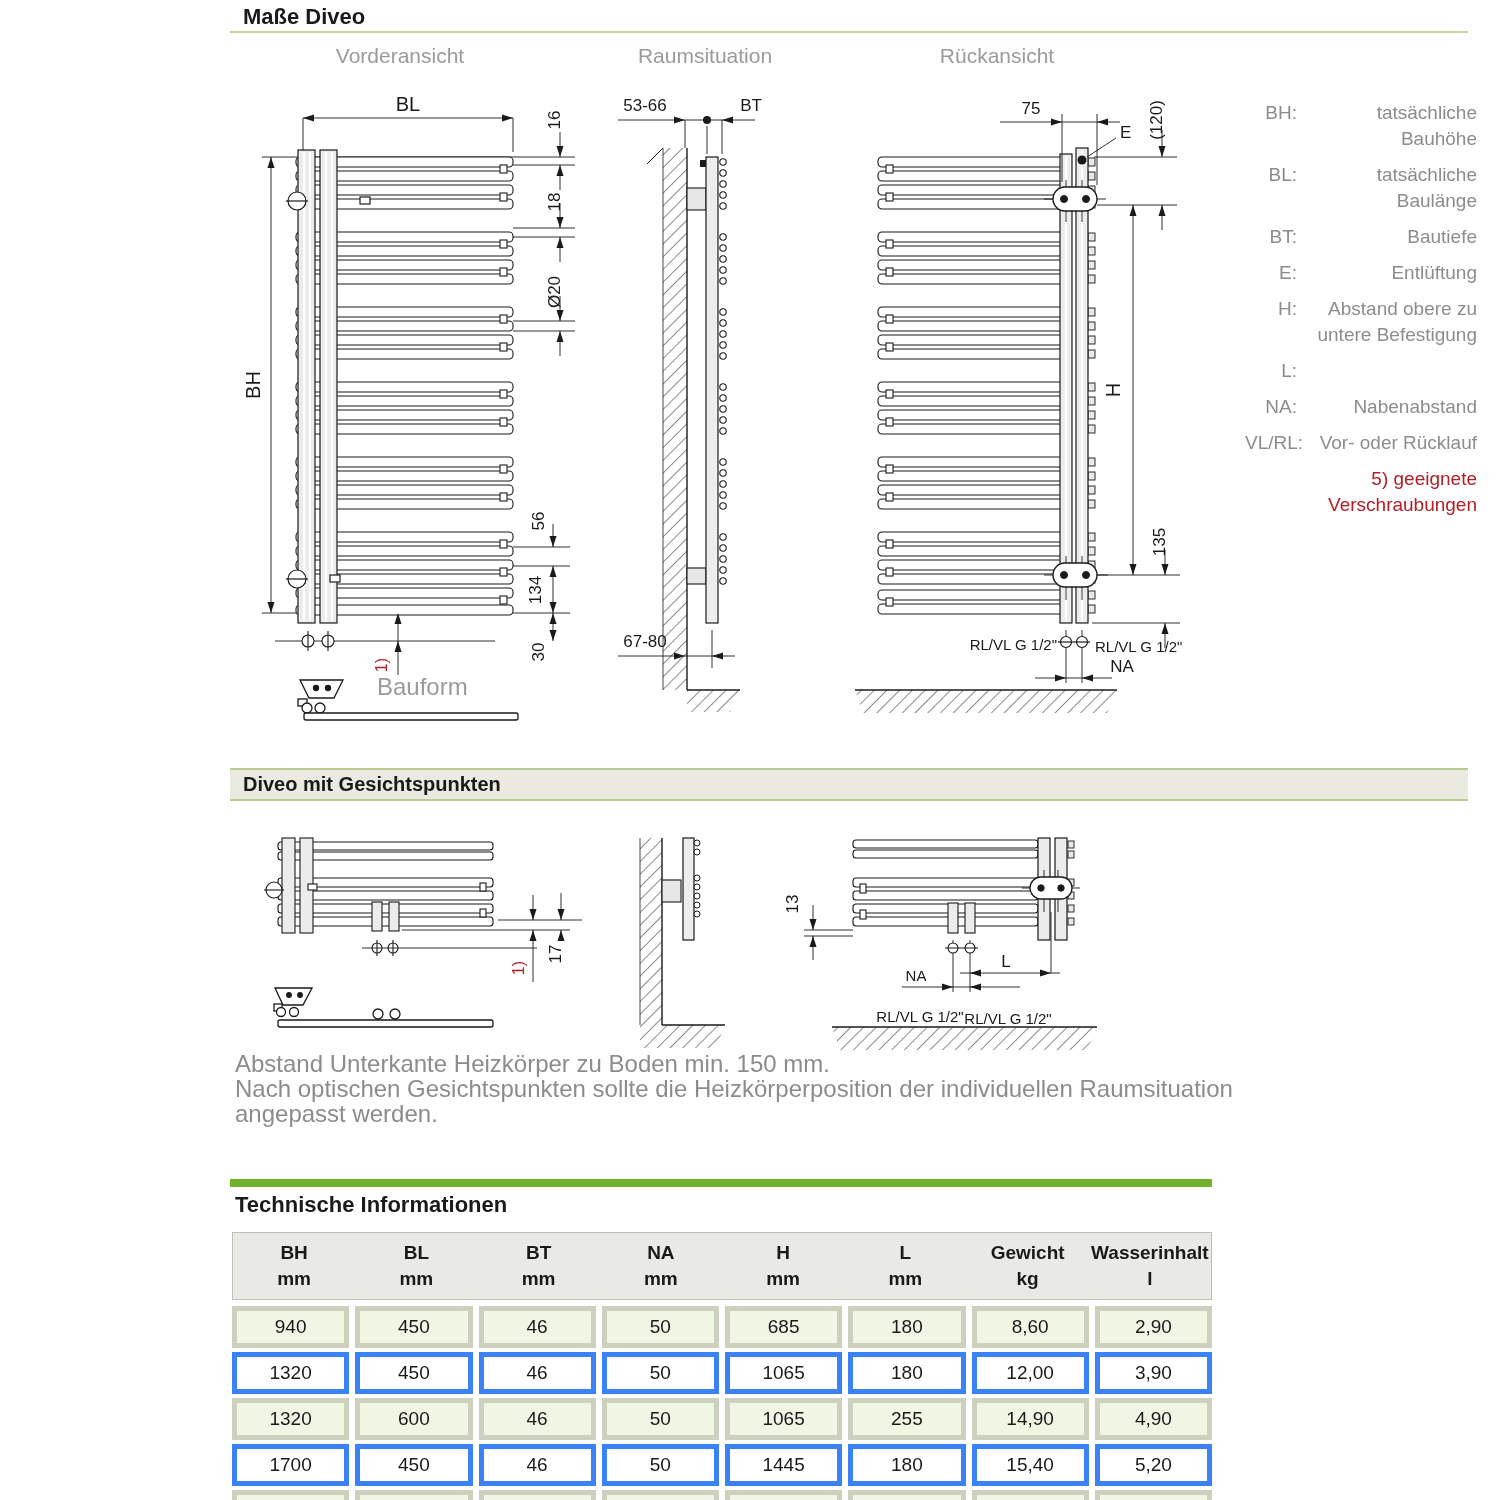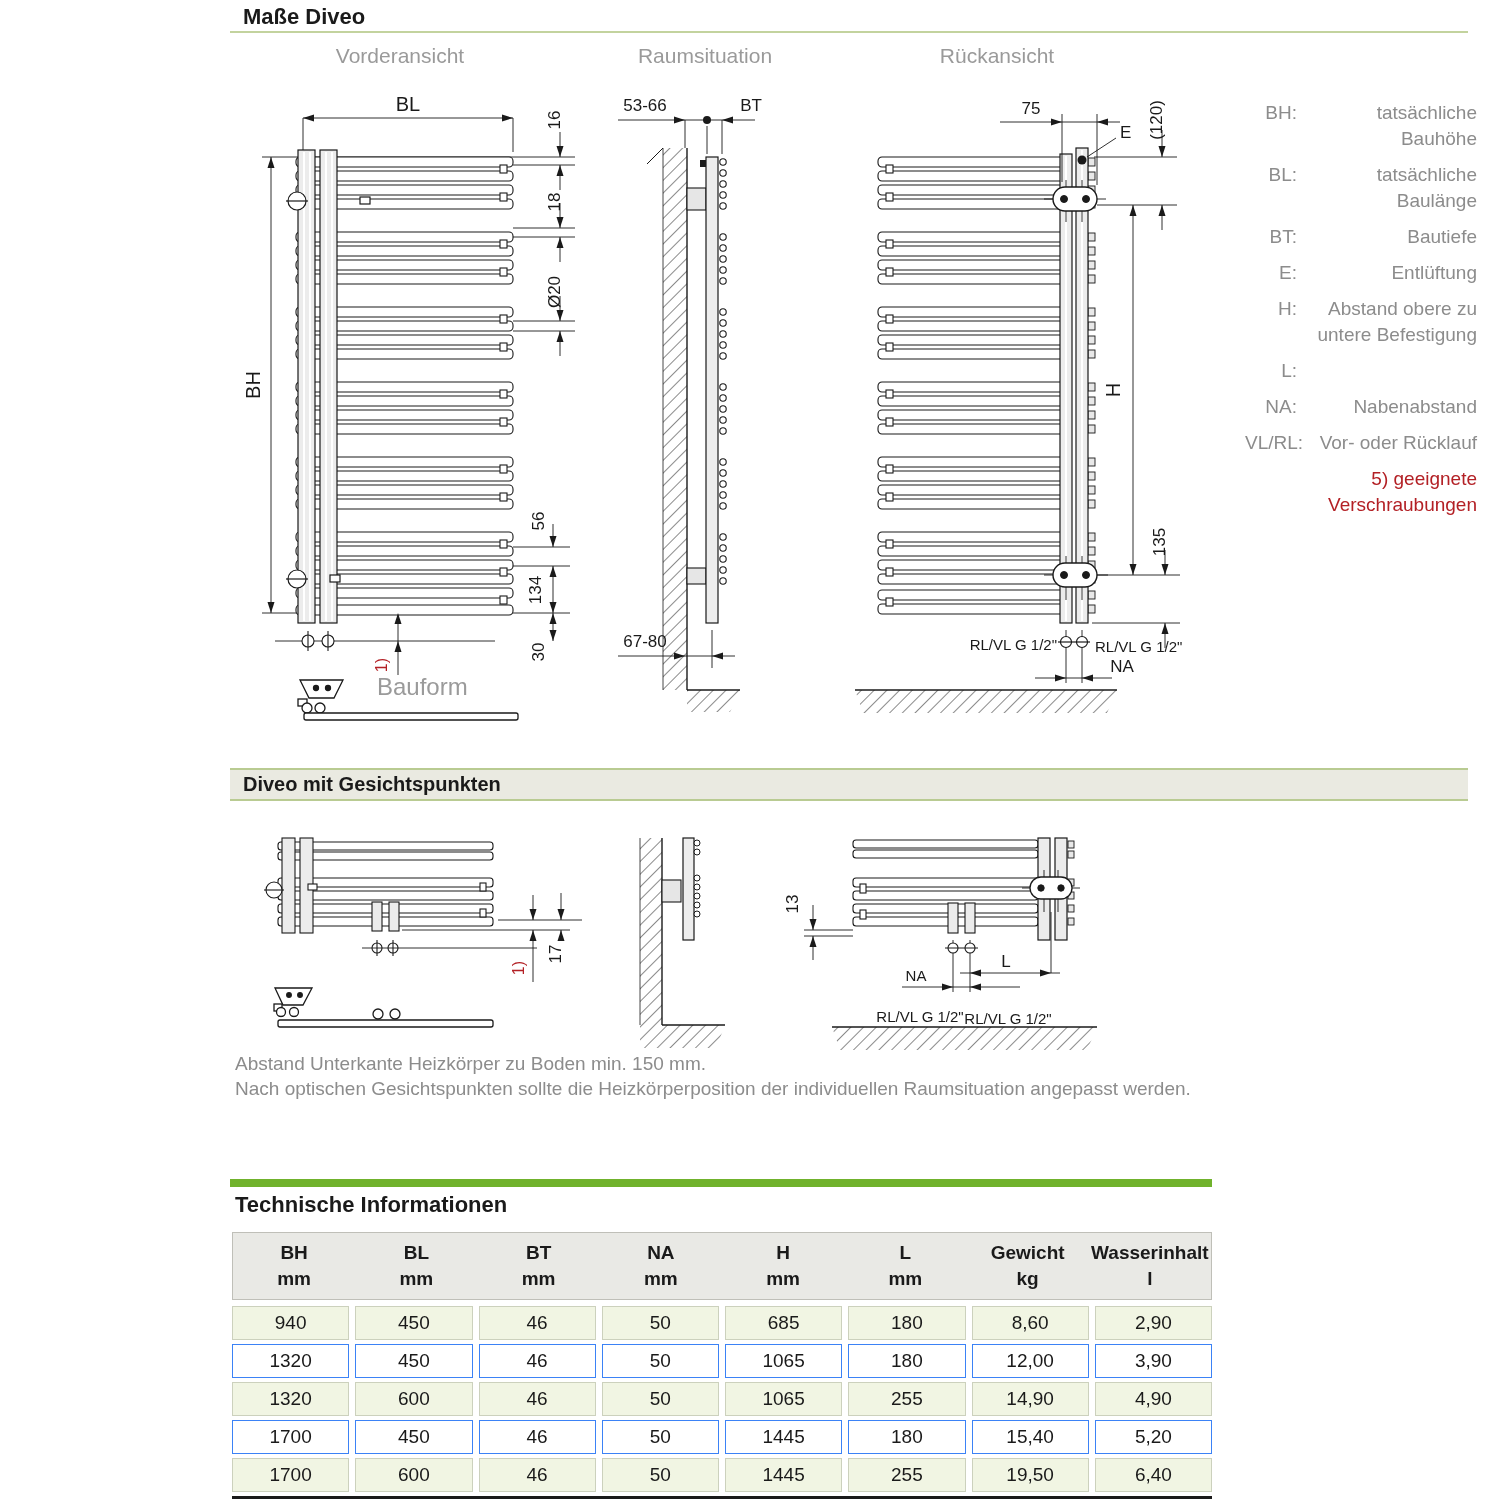--- a/index.html
+++ b/index.html
@@ -10,31 +10,31 @@
   .title-rule{left:230px;top:31px;width:1238px;height:2px;background:#c3d39e;}
   .view-label{font-size:21px;color:#9a9a9a;text-align:center;width:220px;}
   .legend{left:1245px;top:100px;width:232px;color:#8c8c8c;font-size:19px;text-align:right;}
   .legend .item{display:flex;margin-bottom:10px;line-height:26px;}
   .legend .abbr{min-width:52px;flex-shrink:0;}
   .legend .ltext{width:182px;}
   .legend .foot{color:#b32025;margin-top:4px;line-height:26px;}
   .band{left:230px;top:768px;width:1238px;height:29px;background:#eaeae1;
         border-top:2px solid #b9cb92;border-bottom:2px solid #b9cb92;}
   .band span{display:block;padding:3px 0 0 13px;font-size:20px;font-weight:bold;color:#1a1a1a;}
-  .notes{left:235px;top:1051px;width:1000px;color:#8c8c8c;font-size:19px;line-height:25px;}
+  .notes{left:235px;top:1051px;width:1000px;color:#8c8c8c;font-size:24px;line-height:25px;}
   .greenbar{left:230px;top:1179px;width:982px;height:8px;background:#70b22c;}
   .tech-title{left:235px;top:1192px;font-size:22px;font-weight:bold;}
   .tbl{left:232px;top:1232px;width:980px;}
   .tbl-head{display:flex;background:#e9e9e5;border:1px solid #bfbfb8;height:66px;}
   .tbl-head .col{flex:1;display:flex;flex-direction:column;align-items:center;justify-content:center;
                  font-weight:bold;font-size:19px;line-height:26px;}
   .tbl-rows{margin-top:6px;border-bottom:3px solid #1a1a1a;}
   .trow{display:flex;gap:6px;margin-bottom:4px;}
   .trow .cell{flex:1;height:32px;line-height:32px;text-align:center;font-size:19px;
-              border:1px solid #3b82f6;background:#fff;}
+              border:5px solid #3b82f6;background:#fff;}
   .trow.green .cell{background:#f1f5e3;border-color:#ccd1bd;}
   svg{overflow:visible;}
   svg text{font-family:"Liberation Sans",sans-serif;fill:#1a1a1a;font-size:17px;}
   text.big{font-size:20px;}
   text.gray{fill:#9a9a9a;font-size:24px;}
   text.red{fill:#b32025;font-size:16px;}
   text.sm{font-size:15px;}
 </style>
 </head>
 <body>

